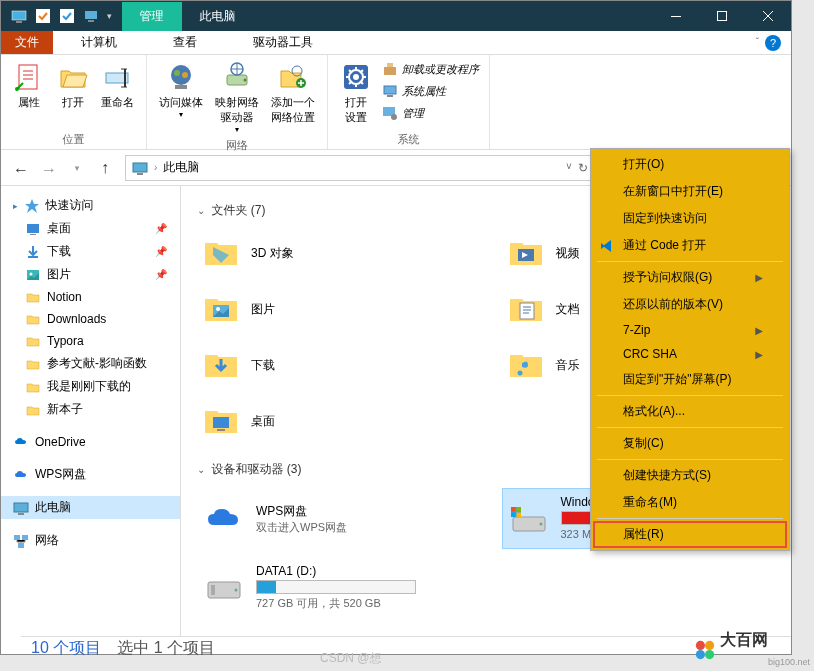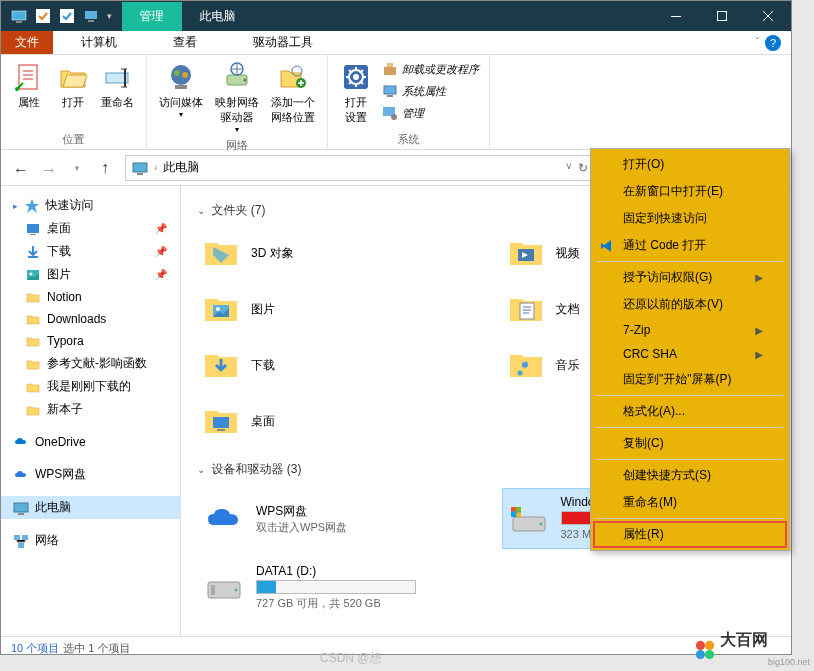--- a/index.html
+++ b/index.html
@@ -55,21 +55,21 @@
 .folder-item { display: flex; align-items: center; gap: 10px; padding: 4px; cursor: pointer; }
 .folder-icon { width: 40px; height: 40px; display: flex; align-items: center; justify-content: center; }
 .drive-item { display: flex; align-items: center; gap: 10px; padding: 6px 4px; cursor: pointer; border: 1px solid transparent; }
 .drive-item.selected { background: #cce8ff; border: 1px solid #99d1ff; }
 .drive-icon { width: 44px; height: 36px; display: flex; align-items: center; justify-content: center; }
 .drive-info { flex: 1; }
 .drive-bar { width: 160px; height: 14px; border: 1px solid #bbb; margin: 2px 0; position: relative; background: #f5f5f5; }
 .drive-bar-fill { height: 100%; }
 .drive-text { color: #666; font-size: 11px; }
 
-.statusbar { height: 24px; border-top: 1px solid #ddd; display: flex; align-items: center; padding: 0 10px; font-size: 11px; color: #555; gap: 4px; }
+.statusbar { height: 24px; border-top: 1px solid #ddd; display: flex; align-items: center; padding: 0 10px; font-size: 16px; color: #555; gap: 16px; margin-left: 20px; }
 
 .context-menu { position: absolute; top: 148px; left: 590px; width: 200px; background: #eab308; border: 1px solid #aaa; box-shadow: 3px 3px 6px rgba(0,0,0,0.25); font-size: 12px; z-index: 100; padding: 2px; }
 .ctx-item { padding: 5px 24px 5px 30px; cursor: pointer; position: relative; display: flex; align-items: center; }
 .ctx-item.highlighted { border: 2px solid #e74c3c; padding: 3px 22px 3px 28px; }
 .ctx-sep { height: 1px; background: #ccc; margin: 2px 4px; }
 .ctx-arrow { margin-left: auto; font-size: 10px; color: #555; }
 .ctx-icon { position: absolute; left: 6px; width: 16px; height: 16px; display: flex; align-items: center; justify-content: center; }
 
 .watermark { position: absolute; bottom: 4px; left: 320px; color: #bbb; font-size: 12px; }
 .logo-br { position: absolute; bottom: 2px; right: 4px; display: flex; align-items: center; gap: 4px; font-size: 16px; font-weight: bold; color: #333; }

